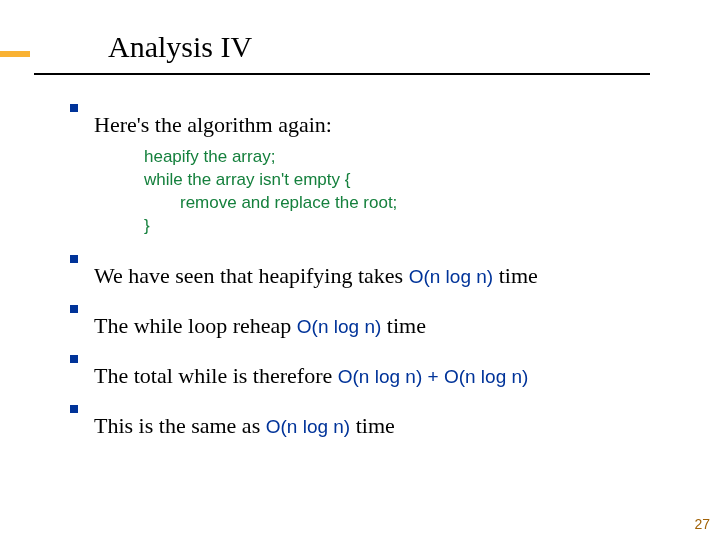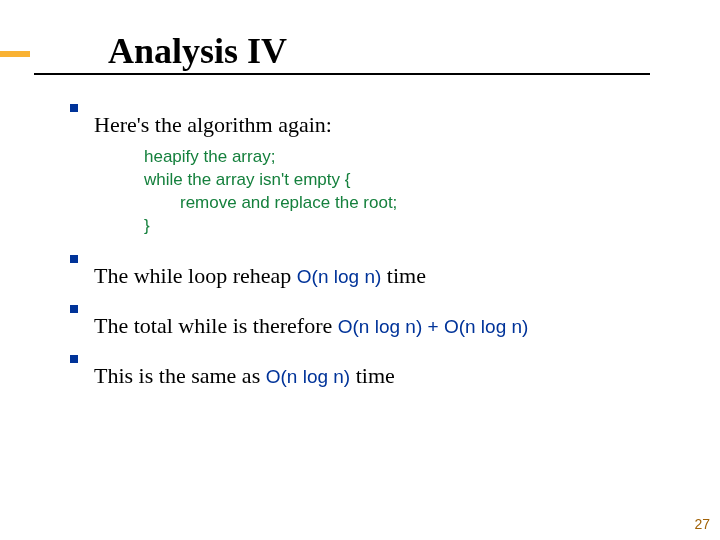--- a/index.html
+++ b/index.html
@@ -26,22 +26,22 @@
   }
   .orange-bar {
     width: 30px;
     height: 6px;
     background: #f9b233;
     position: absolute;
     left: 0;
     top: 33px;
   }
   .title-text {
-    font-size: 36px;
-    font-weight: 700;
+    font-size: 30px;
+    font-weight: 400;
     position: absolute;
     left: 108px;
     top: 12px;
     white-space: nowrap;
   }
   .underline {
     position: absolute;
     left: 34px;
     top: 55px;
     width: 616px;
@@ -116,20 +116,24 @@
       <div class="btxt">Here's the algorithm again:</div>
     </div>
 
     <div class="codeblock">
       <div>heapify the array;</div>
       <div>while the array isn't empty {</div>
       <div class="ind">remove and replace the root;</div>
       <div>}</div>
     </div>
 
+    <div class="bullet-row">
+      <div class="sq"></div>
+      <div class="btxt"><span>We have seen that heapifying takes </span><span class="mono">O(n log n)</span><span> time</span></div>
+    </div>
 
     <div class="bullet-row">
       <div class="sq"></div>
       <div class="btxt"><span>The while loop reheap </span><span class="mono">O(n log n)</span><span> time</span></div>
     </div>
 
     <div class="bullet-row">
       <div class="sq"></div>
       <div class="btxt"><span>The total while is therefore </span><span class="mono">O(n log n)</span><span class="mono"> + </span><span class="mono">O(n log n)</span></div>
     </div>

